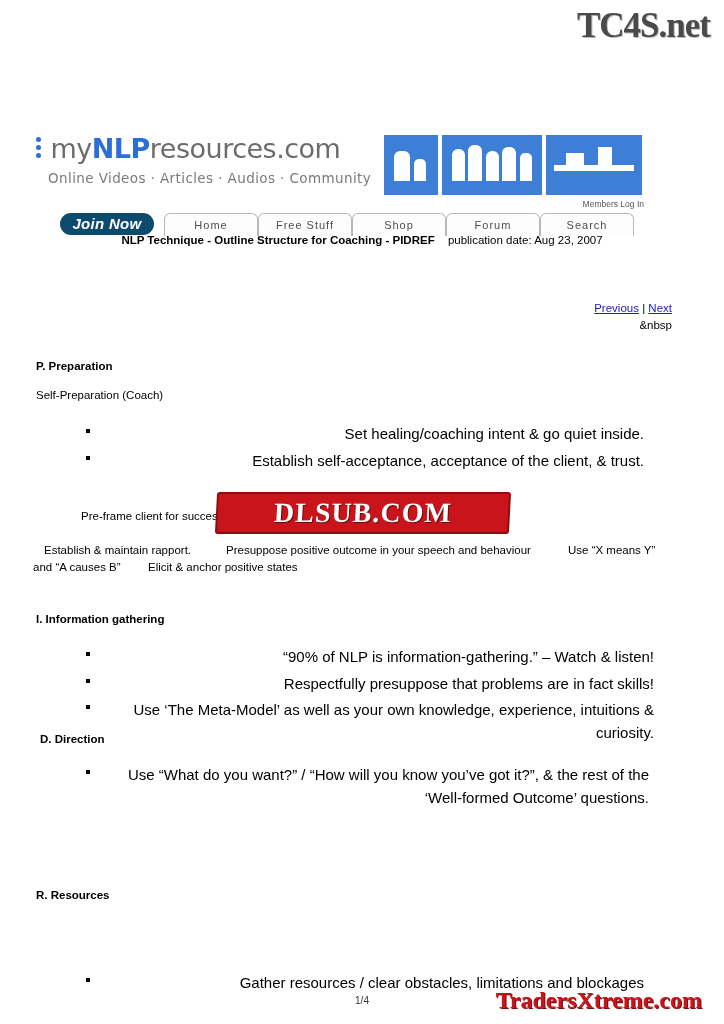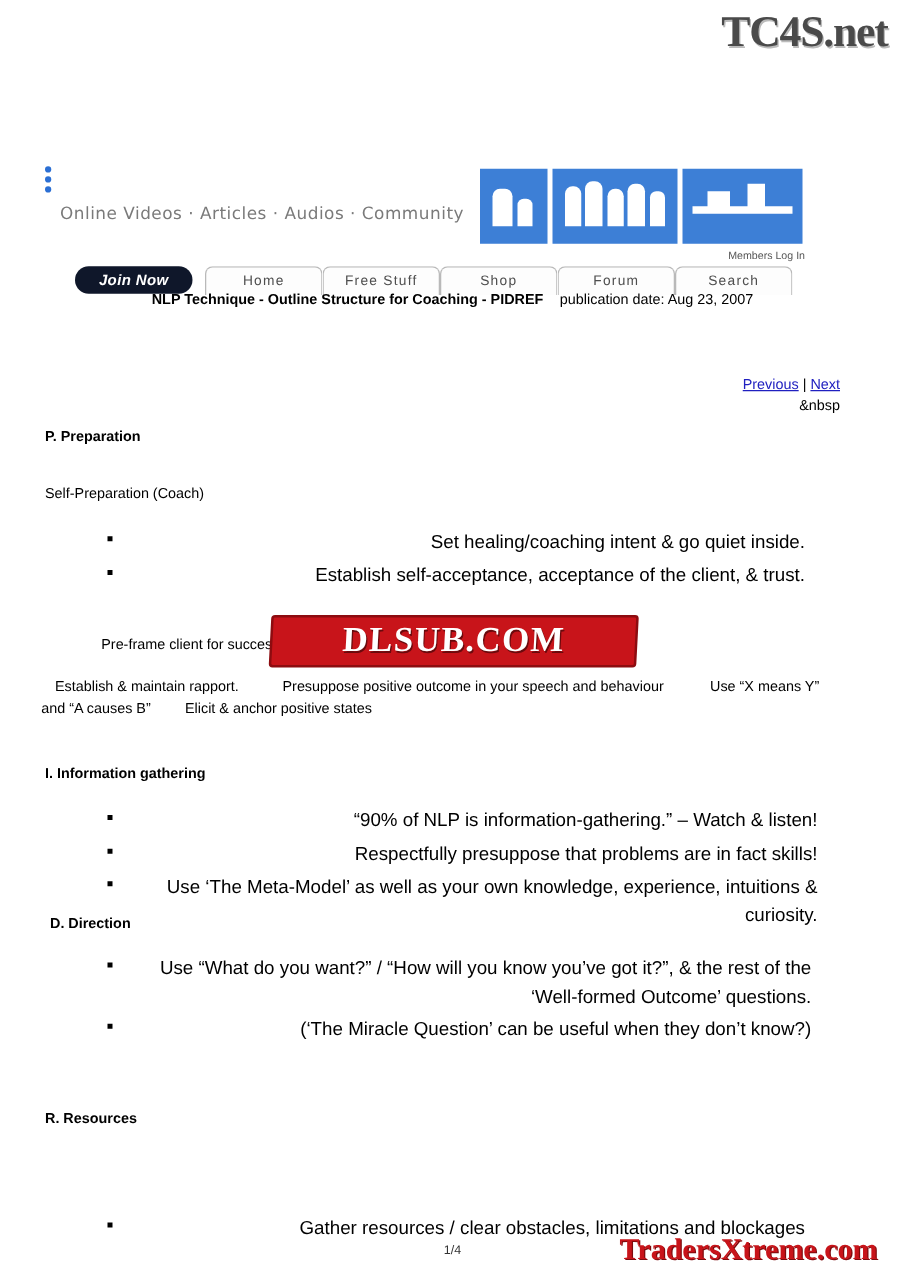--- a/index.html
+++ b/index.html
@@ -114,24 +114,24 @@
     left: 24px;
     top: 80px;
     height: 24px;
   }
   .join-now {
     position: absolute;
     left: 0;
     top: 0;
     width: 94px;
     height: 22px;
-    background: #0f172a;
+    background: #0c4a6e;
     color: #ffffff;
     border-radius: 11px;
-    font-size: 12px;
+    font-size: 15px;
     font-weight: bold;
     font-style: italic;
     text-align: center;
     line-height: 22px;
     letter-spacing: 0.3px;
   }
   .navbtn {
     position: absolute;
     top: 0;
     height: 22px;
@@ -261,20 +261,21 @@
 <body>
 
 <div class="tc4s">TC4S.net</div>
 
 <div class="site-header">
 
   <div class="logo-block">
     <span class="logo-dots">
       <span></span><span></span><span></span>
     </span>
+    <span class="logo-text"><span>my</span><b>NLP</b><span>resources.com</span></span>
     <div class="logo-sub">Online Videos · Articles · Audios · Community</div>
   </div>
 
   <div class="banner-imgs">
     <div class="banner-box bi1">
       <div class="silhouette" style="left:10px;top:16px;width:16px;height:30px;border-radius:6px 6px 0 0;"></div>
       <div class="silhouette" style="left:30px;top:24px;width:12px;height:22px;border-radius:5px 5px 0 0;"></div>
     </div>
     <div class="banner-box bi2">
       <div class="silhouette" style="left:10px;top:14px;width:13px;height:32px;border-radius:6px 6px 0 0;"></div>
@@ -308,21 +309,21 @@
 
 <div class="pager">
   <a href="#">Previous</a>
   <span>|</span>
   <a href="#">Next</a>
   <span class="nbsp">&amp;nbsp</span>
 </div>
 
 <div class="content">
 
-  <div class="h-sec" style="left:36px; top:344px;">P. Preparation</div>
+  <div class="h-sec" style="left:36px; top:360px;">P. Preparation</div>
   <div class="p-text" style="left:36px; top:389px;">Self-Preparation (Coach)</div>
 
   <ul class="bullets" style="left:84px; top:423px; width:560px;">
     <li>Set healing/coaching intent &amp; go quiet inside.</li>
     <li>Establish self-acceptance, acceptance of the client, &amp; trust.</li>
   </ul>
 
   <div class="p-text" style="left:33px; top:510px;padding-left:48px;">Pre-frame client for success</div>
 
   <div class="p-text" style="left:44px; top:544px;">Establish &amp; maintain rapport.</div>
@@ -334,21 +335,20 @@
   <div class="h-sec" style="left:36px; top:613px;">I. Information gathering</div>
   <ul class="bullets" style="left:84px; top:646px; width:570px;">
     <li>“90% of NLP is information-gathering.” – Watch &amp; listen!</li>
     <li>Respectfully presuppose that problems are in fact skills!</li>
     <li>Use ‘The Meta-Model’ as well as your own knowledge, experience, intuitions &amp; curiosity.</li>
   </ul>
 
   <div class="h-sec" style="left:40px; top:733px;">D. Direction</div>
   <ul class="bullets" style="left:84px; top:764px; width:565px;">
     <li>Use “What do you want?” / “How will you know you’ve got it?”, &amp; the rest of the ‘Well-formed Outcome’ questions.</li>
-    <li>(‘The Miracle Question’ can be useful when they don’t know?)</li>
   </ul>
 
   <div class="h-sec" style="left:36px; top:889px;">R. Resources</div>
   <ul class="bullets" style="left:84px; top:928px; width:560px;margin-top:44px;">
     <li>Gather resources / clear obstacles, limitations and blockages</li>
   </ul>
 </div>
 
 <div class="dlsub">DLSUB.COM</div>
 <div class="pagenum">1/4</div>

